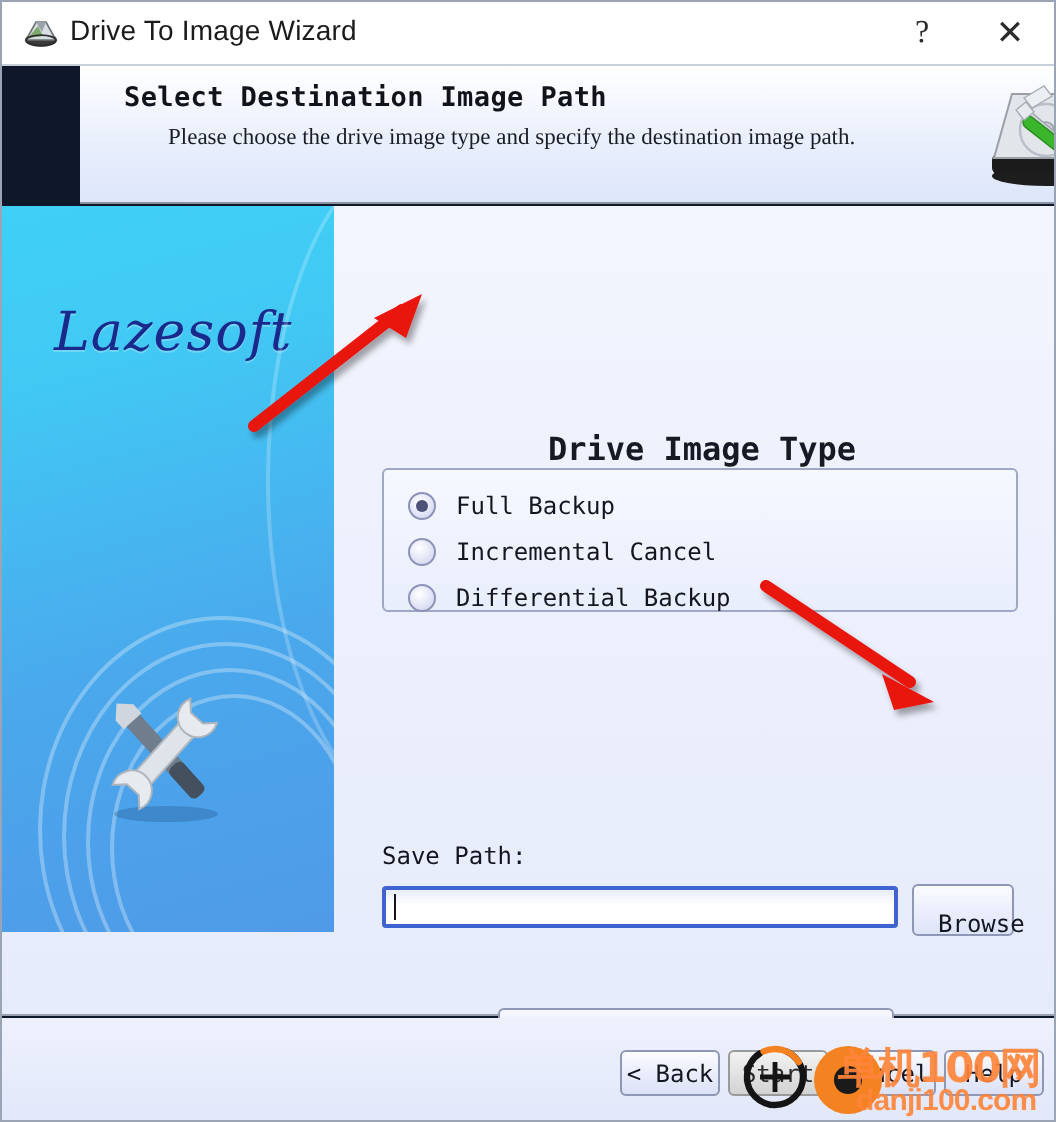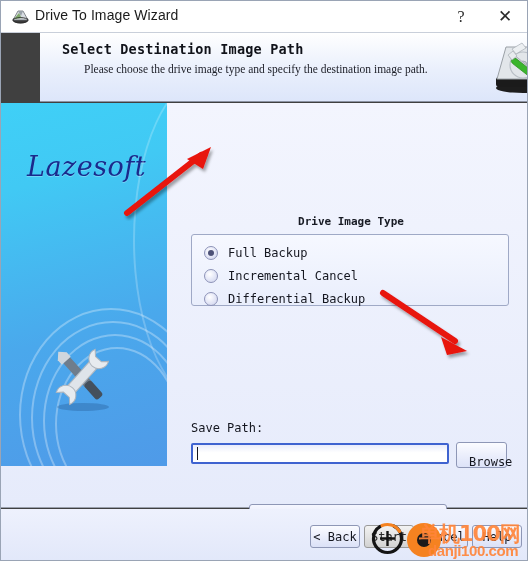--- a/index.html
+++ b/index.html
@@ -9,21 +9,21 @@
   body {
     width: 528px; height: 561px;
     font-family: "Liberation Sans", sans-serif;
     overflow: hidden;
   }
   .window {
     position: relative;
     width: 528px; height: 561px;
     box-sizing: border-box;
     border: 1px solid #9aa4b5;
-    background: #404040;
+    background: #0f172a;
     overflow: hidden;
   }
 
   
   .titlebar {
     position: absolute; left: 0; top: 0;
     width: 528px; height: 32px;
     background: #ffffff;
     border-bottom: 1px solid #c9cfda;
     box-sizing: border-box;
@@ -106,21 +106,21 @@
   .sb-icon {
     position: absolute; left: 38px; top: 238px;
     width: 84px; height: 80px;
   }
 
   
   .group-label {
     position: absolute; left: 190px; top: 112px;
     width: 320px; text-align: center;
     font-family: "DejaVu Sans Mono", monospace;
-    font-size: 11px; font-weight: bold; color: #171a23;
+    font-size: 16px; font-weight: bold; color: #171a23;
   }
   .groupbox {
     position: absolute; left: 190px; top: 131px;
     width: 318px; height: 72px;
     background: linear-gradient(to bottom, #f6f8ff 0%, #e9eefc 100%);
     border: 1px solid #9fa9c6;
     border-radius: 3px;
     box-sizing: border-box;
   }
   .radio-row {

